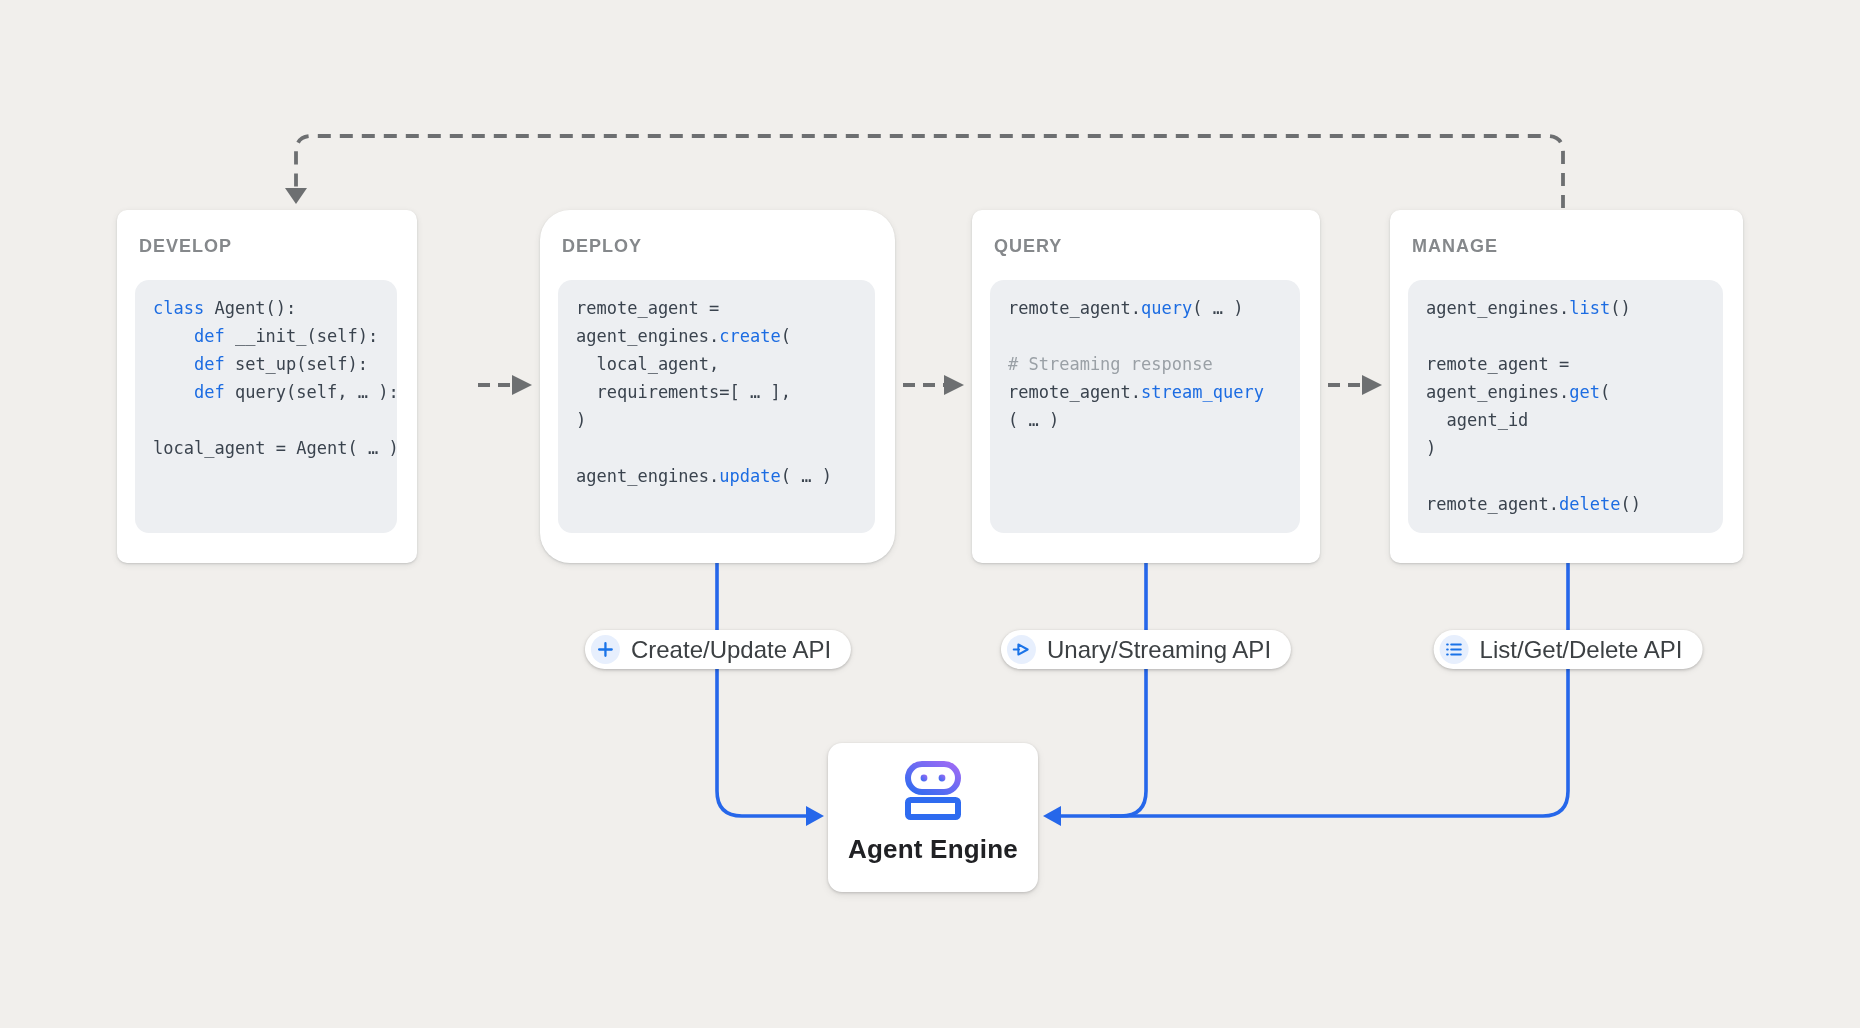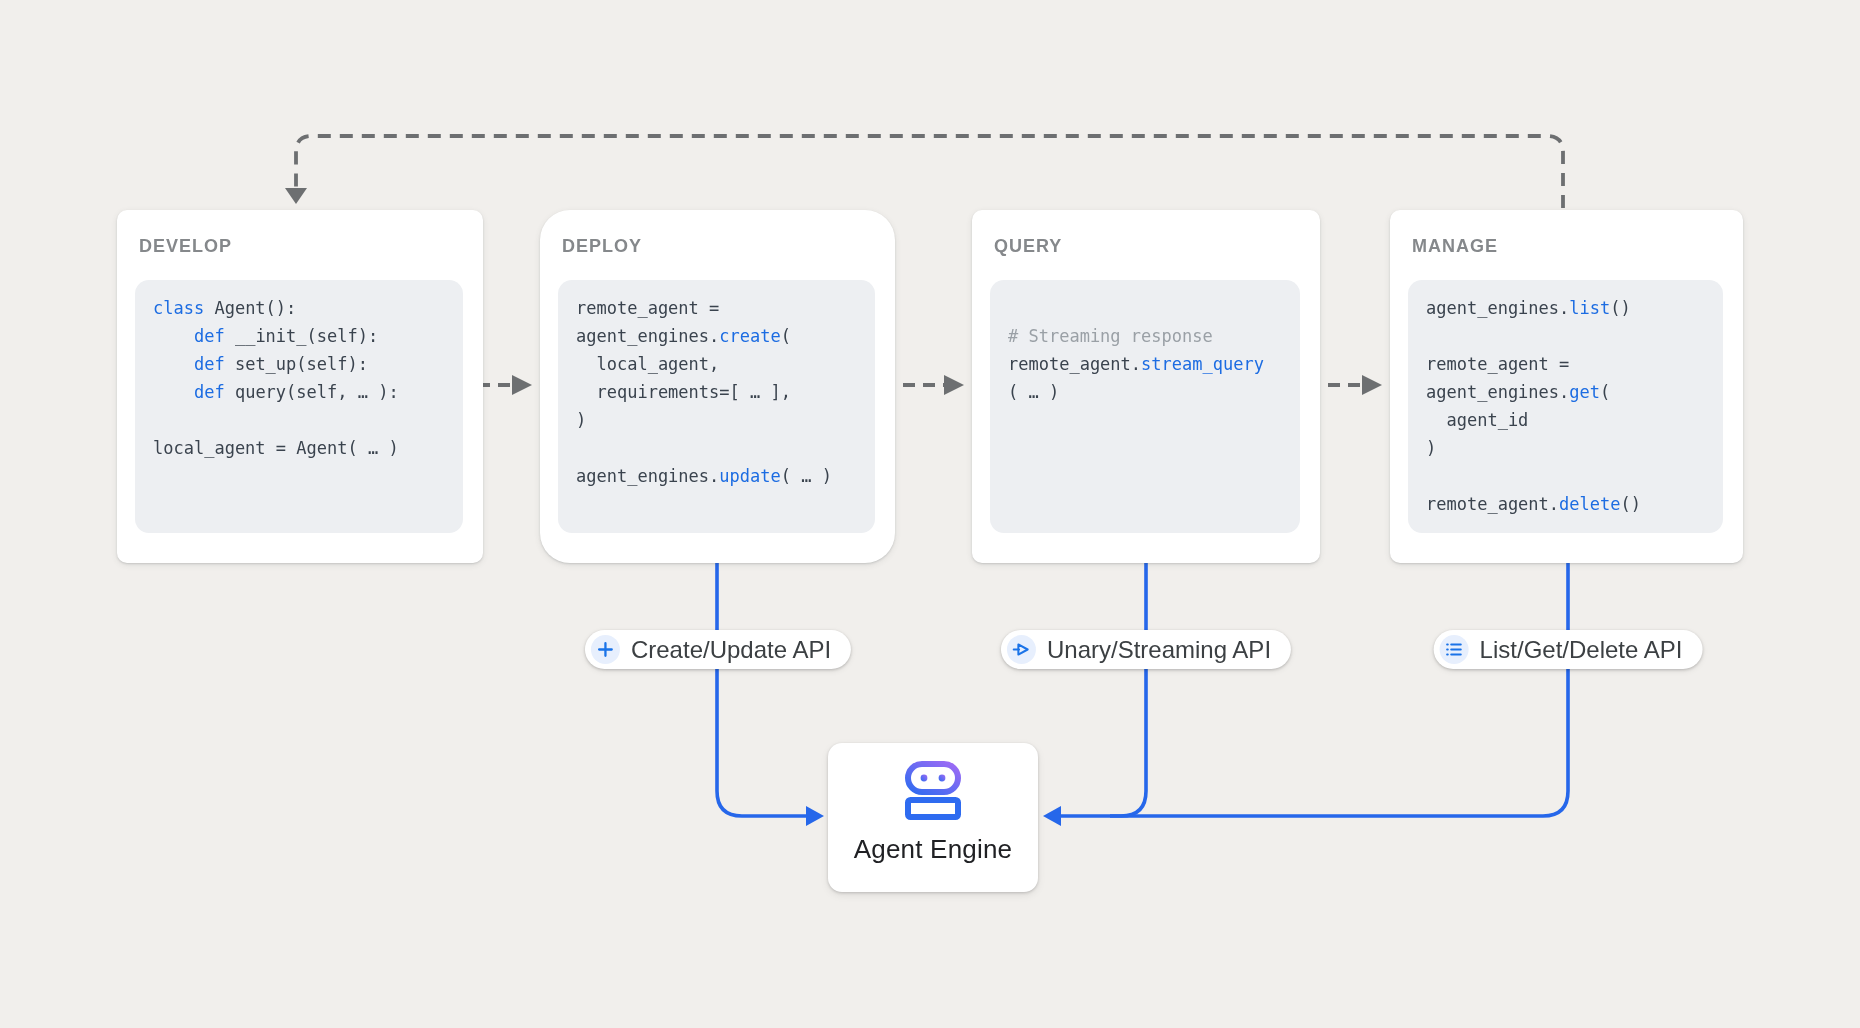--- a/index.html
+++ b/index.html
@@ -21,21 +21,21 @@
   }
   *{box-sizing:border-box;margin:0;padding:0;}
   html,body{background:var(--c-page-bg);}
   body{font-family:"Liberation Sans",sans-serif;}
   .canvas{position:relative;width:1860px;height:1028px;background:var(--c-page-bg);overflow:hidden;}
 
   svg.connectors{position:absolute;left:0;top:0;width:1860px;height:1028px;z-index:1;}
 
   .card{position:absolute;top:210px;height:353px;background:var(--c-card-bg);
         border-radius:10px;box-shadow:0 1px 2px rgba(60,64,67,.18),0 2px 6px rgba(60,64,67,.10);z-index:2;}
-  .card-develop{left:117px;width:366px;}
+  .card-develop{left:117px;width:300px;}
   .card-deploy {left:540px;width:355px;border-radius:30px;}
   .card-query  {left:972px;width:348px;}
   .card-manage {left:1390px;width:353px;}
 
   .card-title{position:absolute;left:22px;top:26px;font-size:18px;font-weight:700;
               letter-spacing:1px;color:var(--c-card-title);}
 
   .codeblock{position:absolute;left:18px;right:20px;top:70px;bottom:30px;
              background:var(--c-code-bg);border-radius:14px;padding:14px 18px;
              font-family:"DejaVu Sans Mono","Liberation Mono",monospace;
@@ -52,21 +52,21 @@
   .badge-create{left:718px;}
   .badge-unary {left:1146px;}
   .badge-list  {left:1568px;}
   .badge-icon{width:29px;height:29px;border-radius:50%;background:var(--c-badge-icon-bg);
               display:flex;align-items:center;justify-content:center;flex:none;}
   .badge-label{font-size:24px;font-weight:500;color:var(--c-badge-text);white-space:nowrap;}
 
   .engine{position:absolute;left:828px;top:743px;width:210px;height:149px;z-index:3;
           background:#fff;border-radius:14px;box-shadow:0 1px 3px rgba(0,0,0,.18),0 3px 8px rgba(0,0,0,.08);
           display:flex;flex-direction:column;align-items:center;justify-content:flex-start;padding-top:17px;}
-  .engine-label{margin-top:10px;font-size:26px;font-weight:400;color:var(--c-engine-text);letter-spacing:.2px;}
+  .engine-label{margin-top:10px;font-size:26px;font-weight:700;color:var(--c-engine-text);letter-spacing:.2px;}
 </style>
 </head>
 <body>
 
 <div class="canvas">
 
   <svg class="connectors" viewBox="0 0 1860 1028" fill="none">
     <defs>
       <linearGradient id="gradRobot" x1="0" y1="1" x2="1" y2="0">
         <stop offset="0" style="stop-color:var(--c-robot-blue)"></stop>
@@ -115,20 +115,21 @@
         <div class="code-line"><span class="tok-d">  requirements=[ … ],</span></div>
         <div class="code-line"><span class="tok-d">)</span></div>
         <div class="code-line">&nbsp;</div>
         <div class="code-line"><span class="tok-d">agent_engines.</span><span class="tok-kw">update</span><span class="tok-d">( … )</span></div>
       </div>
   </section>
 
   <section class="card card-query">
     <h2 class="card-title">QUERY</h2>
     <div class="codeblock">
+        <div class="code-line"><span class="tok-d">remote_agent.</span><span class="tok-kw">query</span><span class="tok-d">( … )</span></div>
         <div class="code-line">&nbsp;</div>
         <div class="code-line"><span class="tok-c"># Streaming response</span></div>
         <div class="code-line"><span class="tok-d">remote_agent.</span><span class="tok-kw">stream_query</span></div>
         <div class="code-line"><span class="tok-d">( … )</span></div>
       </div>
   </section>
 
   <section class="card card-manage">
     <h2 class="card-title">MANAGE</h2>
     <div class="codeblock">

